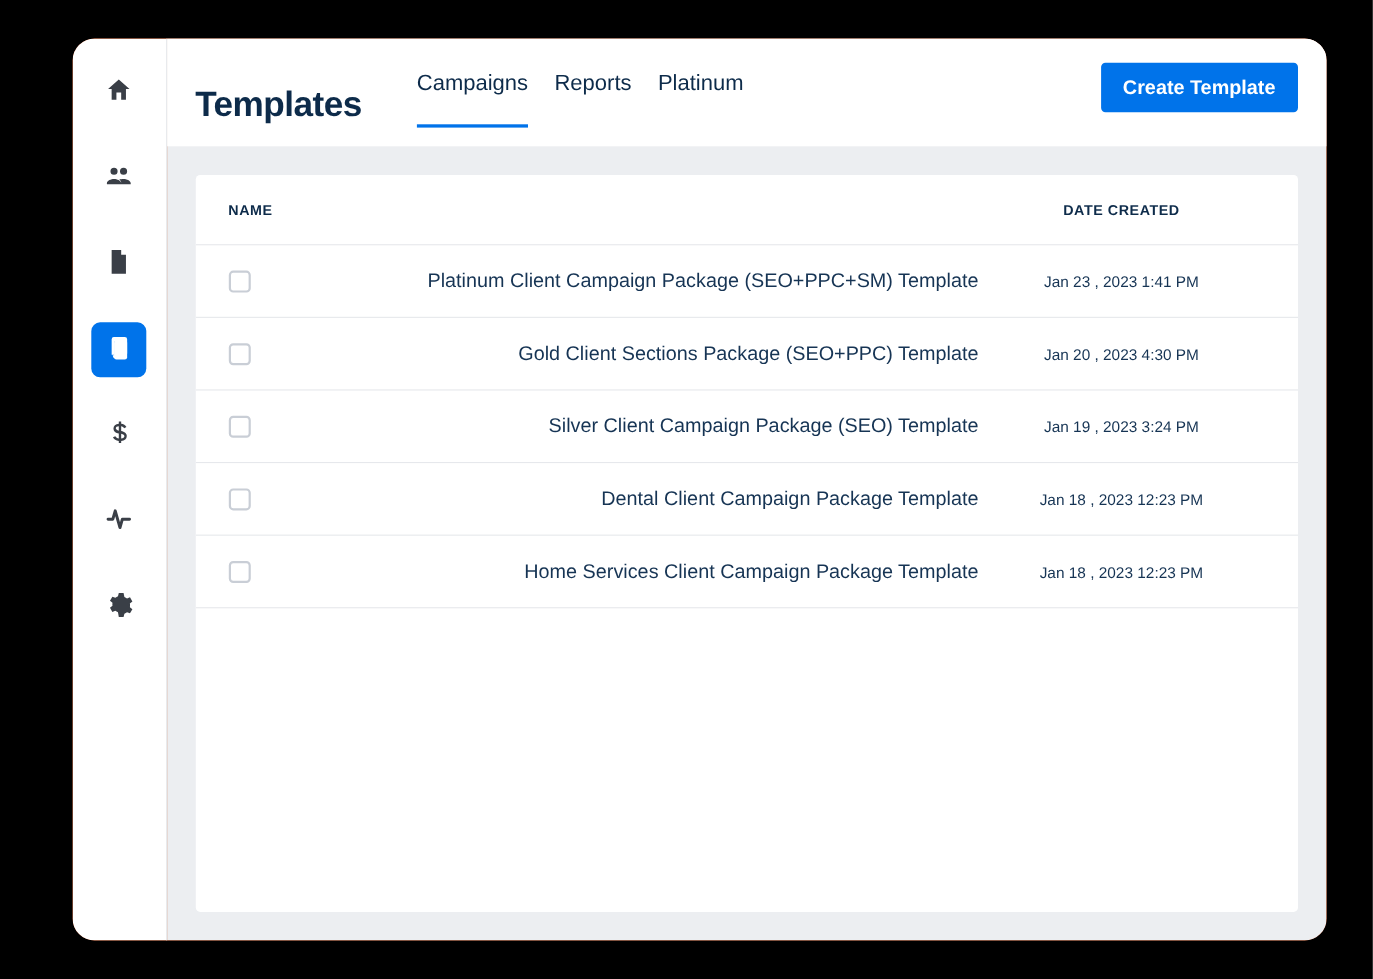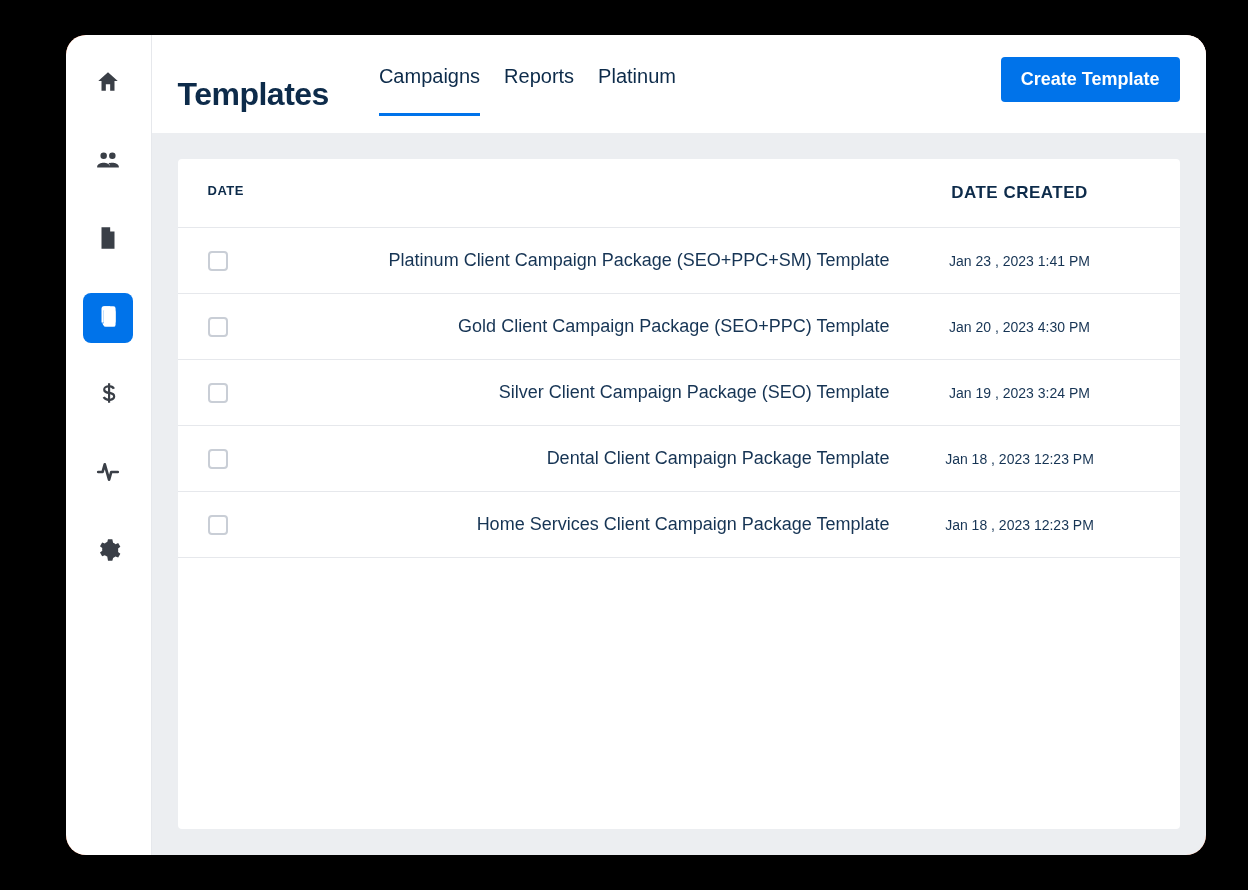--- a/index.html
+++ b/index.html
@@ -122,21 +122,21 @@
     border-bottom: 1px solid #e6e8ec;
   }
   .th-name {
     font-size: 13px;
     font-weight: 700;
     letter-spacing: 0.5px;
     color: #0d2b4a;
     flex: 1;
   }
   .th-date {
-    font-size: 17px;
+    font-size: 13px;
     font-weight: 700;
     letter-spacing: 0.5px;
     color: #0d2b4a;
     width: 260px;
     text-align: center;
   }
   .trow {
     display: flex;
     align-items: center;
     padding: 22px 30px;
@@ -233,33 +233,33 @@
         <div class="tab">Reports</div>
         <div class="tab">Platinum</div>
       </div>
       <div class="header-spacer"></div>
       <button class="create-btn">Create Template</button>
     </div>
 
     <div class="content">
       <div class="table">
         <div class="thead">
-          <div class="th-name">DATE</div>
+          <div class="th-name">NAME</div>
           <div class="th-date">DATE CREATED</div>
         </div>
 
         <div class="trow">
           <div class="checkbox"></div>
           <div class="td-name">Platinum Client Campaign Package (SEO+PPC+SM) Template</div>
           <div class="td-date">Jan 23 , 2023 1:41 PM</div>
         </div>
 
         <div class="trow">
           <div class="checkbox"></div>
-          <div class="td-name">Gold Client Campaign Package (SEO+PPC) Template</div>
+          <div class="td-name">Gold Client Sections Package (SEO+PPC) Template</div>
           <div class="td-date">Jan 20 , 2023 4:30 PM</div>
         </div>
 
         <div class="trow">
           <div class="checkbox"></div>
           <div class="td-name">Silver Client Campaign Package (SEO) Template</div>
           <div class="td-date">Jan 19 , 2023 3:24 PM</div>
         </div>
 
         <div class="trow">

